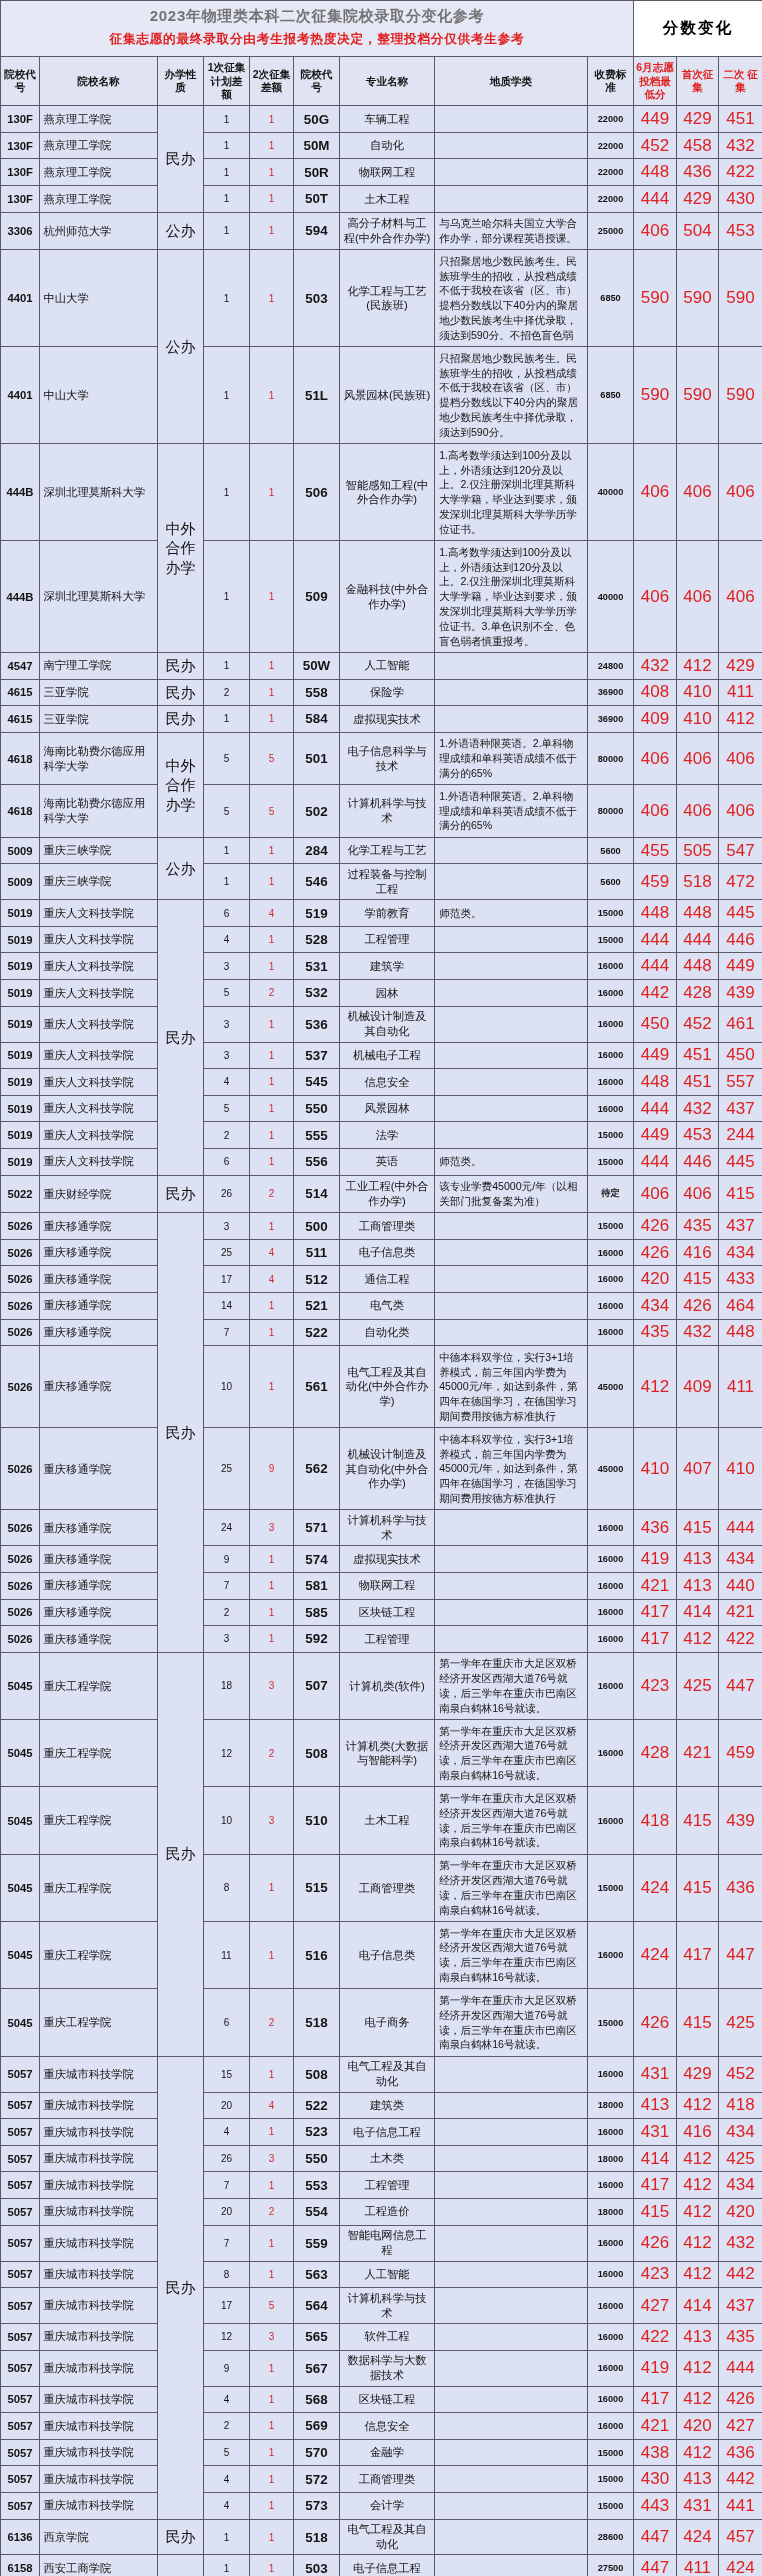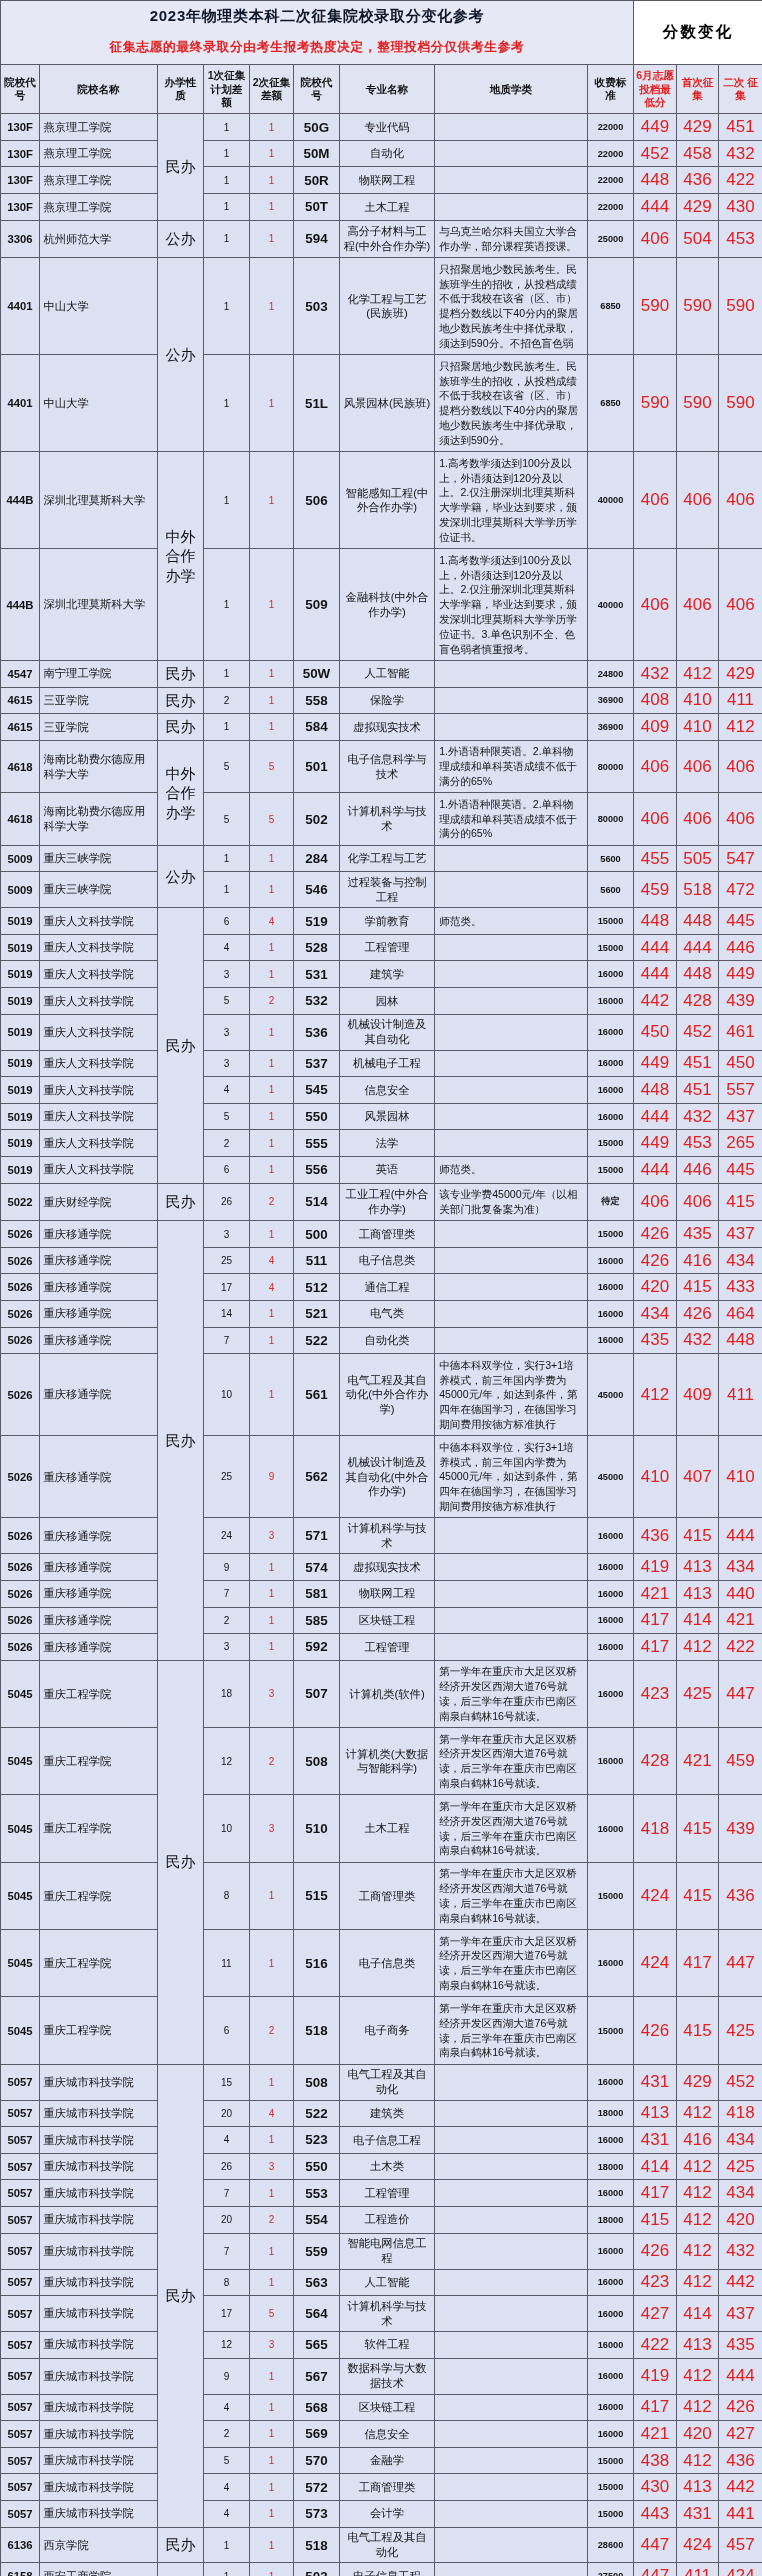--- a/index.html
+++ b/index.html
@@ -1,21 +1,21 @@
 <!DOCTYPE html>
 <html style="font-size:11.3px"><head>
 <meta charset="utf-8">
 <style>
   html,body{margin:0;padding:0;background:#ffffff;font-family:"Liberation Sans","DejaVu Sans",sans-serif;}
   .page{width:762px;position:relative;background:#ffffff;}
   table{width:762px;border-collapse:collapse;table-layout:fixed;background:#dce2f3;border:1.4px solid #23232e;}
   td,th{border:0.7px solid #5a5a66;vertical-align:middle;text-align:center;padding:2.8px 2.1px;box-sizing:border-box;color:#141414;overflow:hidden;}
   .title-cell{background:#e6e9f5;padding:6.4px 2.8px 7.8px;}
-  .main-title{font-size:15px;font-weight:bold;color:#0f172a;letter-spacing:0.7px;}
-  .sub-title{font-size:12.7px;font-weight:bold;color:#e02020;margin-top:13px;letter-spacing:0.7px;}
+  .main-title{font-size:15px;font-weight:bold;color:#737373;letter-spacing:0.7px;}
+  .sub-title{font-size:12.7px;font-weight:bold;color:#e02020;margin-top:5px;letter-spacing:0.7px;}
   .score-change-cell{background:#ffffff;color:#000000;font-size:15.5px;font-weight:bold;letter-spacing:2.1px;}
   th.colhead{font-size:10.6px;font-weight:bold;background:#e0e4f2;padding:4.2px 1.4px;line-height:1.25;}
   th.colhead.red{color:#e02020;}
   tbody td{font-size:10.6px;height:21px;}
   td.code{font-weight:bold;font-size:11.3px;padding-left:0.7px;padding-right:0.7px;}
   td.name{font-size:11.3px;text-align:left;padding-left:3.5px;line-height:1.3;}
   td.nature{font-size:15px;line-height:1.3;}
   td.plan{font-size:10px;}
   td.plan.red{color:#cf2b2b;}
   td.mcode{font-size:13.4px;font-weight:bold;}
@@ -68,21 +68,21 @@
       </tr>
     </thead>
     <tbody id="rows">
         <tr class="gs">
           <td class="code">130F</td>
           <td class="name">燕京理工学院</td>
           <td class="nature" rowspan="4">民办</td>
           <td class="plan">1</td>
           <td class="plan red">1</td>
           <td class="mcode">50G</td>
-          <td class="mname">专业代码</td>
+          <td class="mname">车辆工程</td>
           <td class="remark"></td>
           <td class="fee">22000</td>
           <td class="score">449</td>
           <td class="score">429</td>
           <td class="score">451</td>
         </tr>
         <tr>
           <td class="code">130F</td>
           <td class="name">燕京理工学院</td>
           <td class="plan">1</td>
@@ -394,21 +394,21 @@
           <td class="code">5019</td>
           <td class="name">重庆人文科技学院</td>
           <td class="plan">2</td>
           <td class="plan red">1</td>
           <td class="mcode">555</td>
           <td class="mname">法学</td>
           <td class="remark"></td>
           <td class="fee">15000</td>
           <td class="score">449</td>
           <td class="score">453</td>
-          <td class="score">265</td>
+          <td class="score">244</td>
         </tr>
         <tr>
           <td class="code">5019</td>
           <td class="name">重庆人文科技学院</td>
           <td class="plan">6</td>
           <td class="plan red">1</td>
           <td class="mcode">556</td>
           <td class="mname">英语</td>
           <td class="remark">师范类。</td>
           <td class="fee">15000</td>

